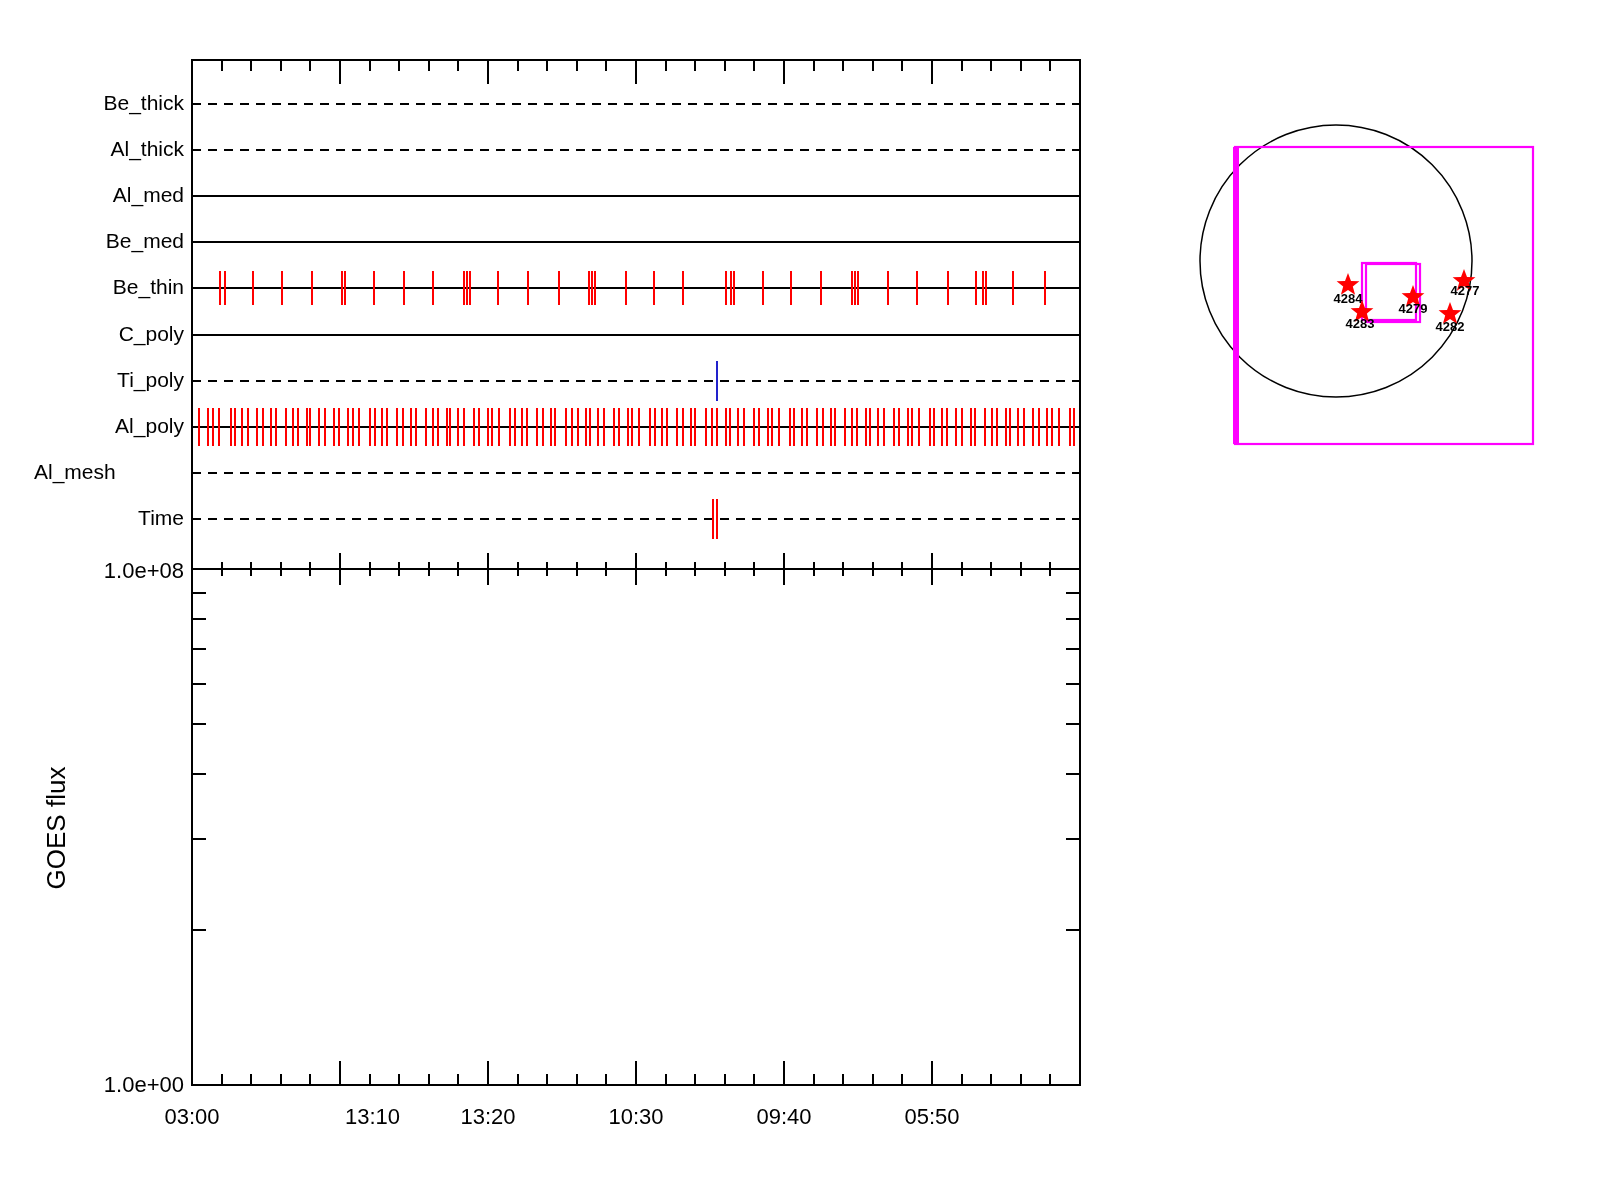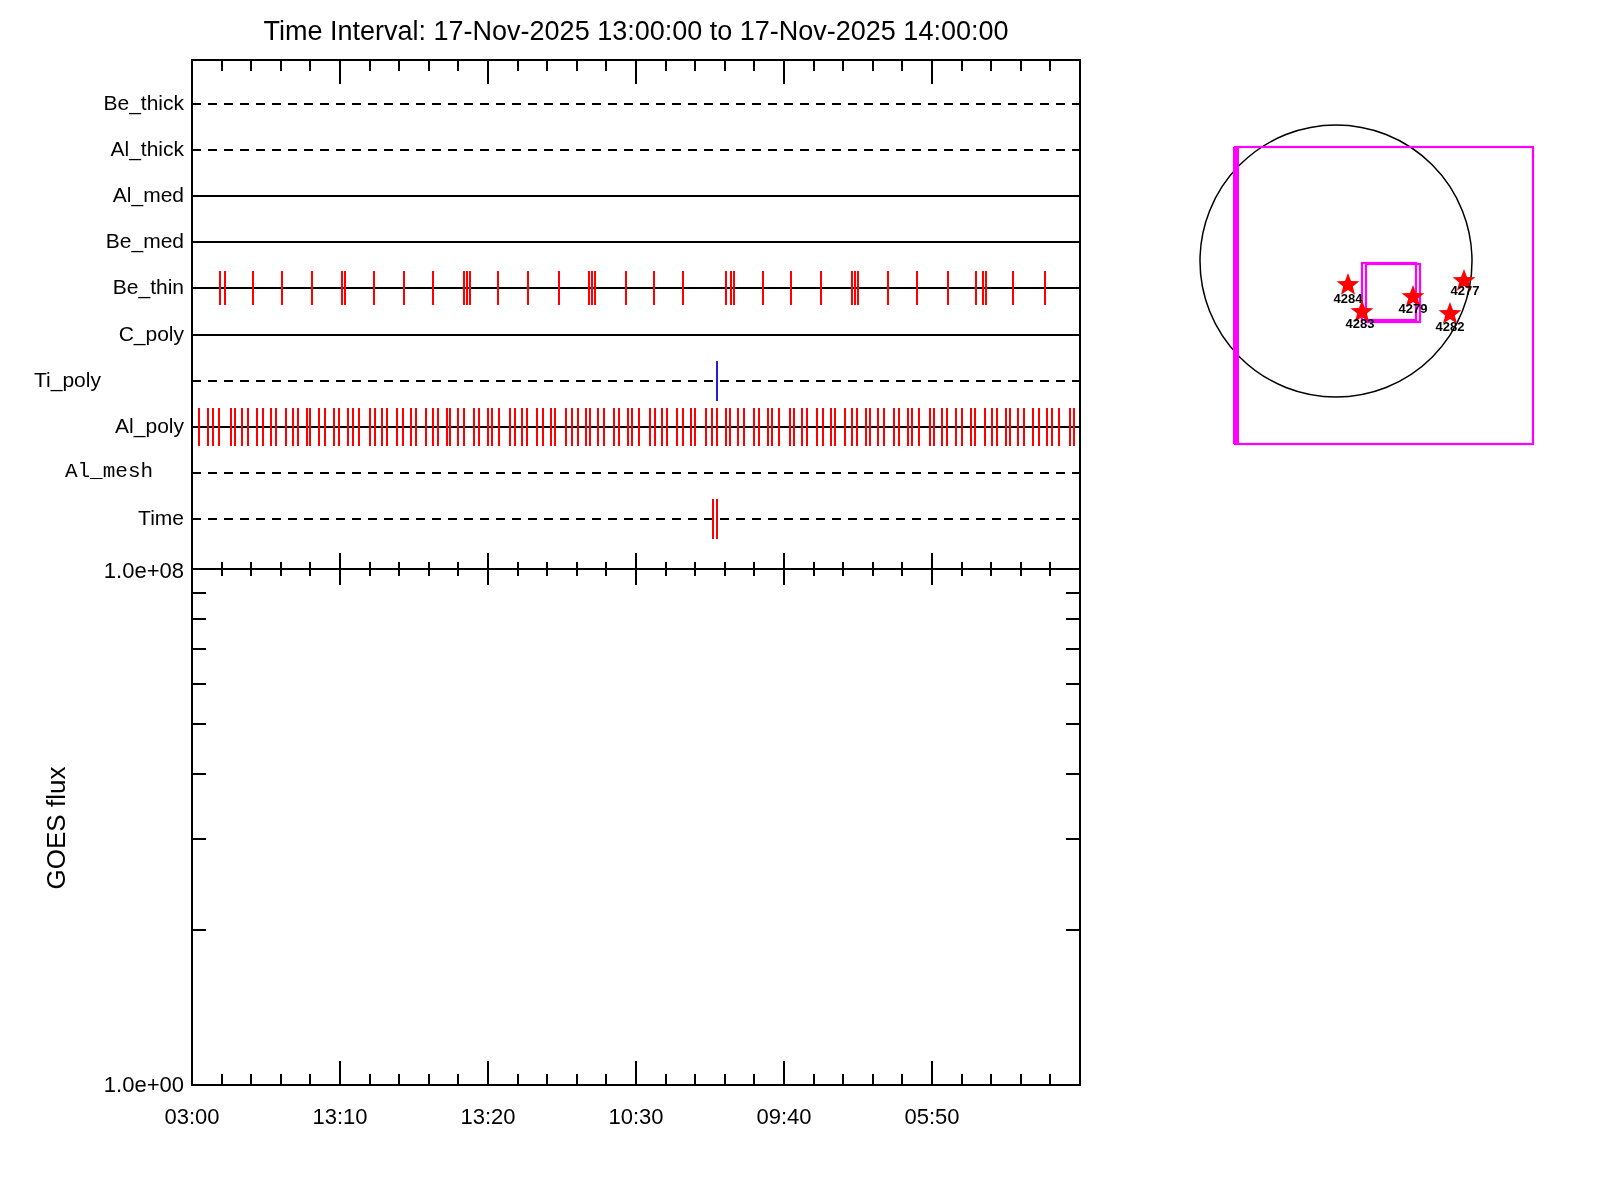--- a/index.html
+++ b/index.html
@@ -12,21 +12,20 @@
   #lower-panel { left:191px; top:568px; width:890px; height:518px; border:2px solid #000; }
   #ylabel-goes { left:56px; top:828px; transform:translate(-50%,-50%) rotate(-90deg); font-size:26px; white-space:nowrap; }
   #ytick-top   { left:78px; top:558px; width:106px; text-align:right; font-size:22px; }
   #ytick-bottom{ left:78px; top:1072px; width:106px; text-align:right; font-size:22px; }
   #sunmap { left:1180px; top:100px; }
 </style>
 </head>
 <body>
 
 <div id="canvas">
-  <div id="title" class="abs">Time Interval: 17-Nov-2025 13:00:00 to 17-Nov-2025 14:00:00</div>
   <div id="upper-panel" class="abs"></div>
   <div id="lower-panel" class="abs"></div>
   <div id="ylabel-goes" class="abs">GOES flux</div>
   <div id="ytick-top" class="abs">1.0e+08</div>
   <div id="ytick-bottom" class="abs">1.0e+00</div>
   <div id="dynamic">
       <div style="position: absolute; left: 34px; width: 150px; top: 91px; text-align: right; font-size: 21px; white-space: nowrap;">Be_thick</div>
       <div style="position: absolute; left: 192px; width: 888px; top: 103px; height: 2px; background: repeating-linear-gradient(90deg, rgb(0, 0, 0) 0px, rgb(0, 0, 0) 9px, rgba(0, 0, 0, 0) 9px, rgba(0, 0, 0, 0) 16px);"></div>
       <div style="position: absolute; left: 34px; width: 150px; top: 137.1px; text-align: right; font-size: 21px; white-space: nowrap;">Al_thick</div>
       <div style="position: absolute; left: 192px; width: 888px; top: 149.1px; height: 2px; background: repeating-linear-gradient(90deg, rgb(0, 0, 0) 0px, rgb(0, 0, 0) 9px, rgba(0, 0, 0, 0) 9px, rgba(0, 0, 0, 0) 16px);"></div>
@@ -70,21 +69,21 @@
       <div style="position: absolute; left: 886.6px; top: 271.4px; width: 2px; height: 34px; background: rgb(255, 0, 0);"></div>
       <div style="position: absolute; left: 916.2px; top: 271.4px; width: 2px; height: 34px; background: rgb(255, 0, 0);"></div>
       <div style="position: absolute; left: 947.3px; top: 271.4px; width: 2px; height: 34px; background: rgb(255, 0, 0);"></div>
       <div style="position: absolute; left: 975.4px; top: 271.4px; width: 2px; height: 34px; background: rgb(255, 0, 0);"></div>
       <div style="position: absolute; left: 982.1px; top: 271.4px; width: 2px; height: 34px; background: rgb(255, 0, 0);"></div>
       <div style="position: absolute; left: 985px; top: 271.4px; width: 2px; height: 34px; background: rgb(255, 0, 0);"></div>
       <div style="position: absolute; left: 1012.4px; top: 271.4px; width: 2px; height: 34px; background: rgb(255, 0, 0);"></div>
       <div style="position: absolute; left: 1043.5px; top: 271.4px; width: 2px; height: 34px; background: rgb(255, 0, 0);"></div>
       <div style="position: absolute; left: 34px; width: 150px; top: 321.5px; text-align: right; font-size: 21px; white-space: nowrap;">C_poly</div>
       <div style="position: absolute; left: 192px; width: 888px; top: 333.5px; height: 2px; background: rgb(0, 0, 0);"></div>
-      <div style="position: absolute; left: 34px; width: 150px; top: 367.6px; text-align: left; font-size: 21px; white-space: nowrap;">Ti_poly</div>
+      <div style="position: absolute; left: 34px; width: 150px; top: 367.6px; text-align: right; font-size: 21px; white-space: nowrap;">Ti_poly</div>
       <div style="position: absolute; left: 192px; width: 888px; top: 379.6px; height: 2px; background: repeating-linear-gradient(90deg, rgb(0, 0, 0) 0px, rgb(0, 0, 0) 9px, rgba(0, 0, 0, 0) 9px, rgba(0, 0, 0, 0) 16px);"></div>
       <div style="position: absolute; left: 716.4px; top: 360.6px; width: 2px; height: 40px; background: rgb(34, 34, 204);"></div>
       <div style="position: absolute; left: 34px; width: 150px; top: 413.7px; text-align: right; font-size: 21px; white-space: nowrap;">Al_poly</div>
       <div style="position: absolute; left: 192px; width: 888px; top: 425.7px; height: 2px; background: rgb(0, 0, 0);"></div>
       <div style="position: absolute; left: 198.4px; top: 407.7px; width: 2px; height: 38px; background: rgb(255, 0, 0);"></div>
       <div style="position: absolute; left: 207.3px; top: 407.7px; width: 2px; height: 38px; background: rgb(255, 0, 0);"></div>
       <div style="position: absolute; left: 211.7px; top: 407.7px; width: 2px; height: 38px; background: rgb(255, 0, 0);"></div>
       <div style="position: absolute; left: 218.4px; top: 407.7px; width: 2px; height: 38px; background: rgb(255, 0, 0);"></div>
       <div style="position: absolute; left: 229.5px; top: 407.7px; width: 2px; height: 38px; background: rgb(255, 0, 0);"></div>
       <div style="position: absolute; left: 233.9px; top: 407.7px; width: 2px; height: 38px; background: rgb(255, 0, 0);"></div>
@@ -201,21 +200,21 @@
       <div style="position: absolute; left: 1008.7px; top: 407.7px; width: 2px; height: 38px; background: rgb(255, 0, 0);"></div>
       <div style="position: absolute; left: 1016.8px; top: 407.7px; width: 2px; height: 38px; background: rgb(255, 0, 0);"></div>
       <div style="position: absolute; left: 1022.8px; top: 407.7px; width: 2px; height: 38px; background: rgb(255, 0, 0);"></div>
       <div style="position: absolute; left: 1032.4px; top: 407.7px; width: 2px; height: 38px; background: rgb(255, 0, 0);"></div>
       <div style="position: absolute; left: 1037.6px; top: 407.7px; width: 2px; height: 38px; background: rgb(255, 0, 0);"></div>
       <div style="position: absolute; left: 1046.4px; top: 407.7px; width: 2px; height: 38px; background: rgb(255, 0, 0);"></div>
       <div style="position: absolute; left: 1050.9px; top: 407.7px; width: 2px; height: 38px; background: rgb(255, 0, 0);"></div>
       <div style="position: absolute; left: 1057.5px; top: 407.7px; width: 2px; height: 38px; background: rgb(255, 0, 0);"></div>
       <div style="position: absolute; left: 1068.6px; top: 407.7px; width: 2px; height: 38px; background: rgb(255, 0, 0);"></div>
       <div style="position: absolute; left: 1073.1px; top: 407.7px; width: 2px; height: 38px; background: rgb(255, 0, 0);"></div>
-      <div style="position: absolute; left: 34px; width: 150px; top: 459.8px; text-align: center; font-size: 21px; white-space: nowrap; font-family: Liberation Mono, monospace;">Al_mesh</div>
+      <div style="position: absolute; left: 34px; width: 150px; top: 459.8px; text-align: left; font-size: 21px; white-space: nowrap;">Al_mesh</div>
       <div style="position: absolute; left: 192px; width: 888px; top: 471.8px; height: 2px; background: repeating-linear-gradient(90deg, rgb(0, 0, 0) 0px, rgb(0, 0, 0) 9px, rgba(0, 0, 0, 0) 9px, rgba(0, 0, 0, 0) 16px);"></div>
       <div style="position: absolute; left: 34px; width: 150px; top: 505.9px; text-align: right; font-size: 21px; white-space: nowrap;">Time</div>
       <div style="position: absolute; left: 192px; width: 888px; top: 517.9px; height: 2px; background: repeating-linear-gradient(90deg, rgb(0, 0, 0) 0px, rgb(0, 0, 0) 9px, rgba(0, 0, 0, 0) 9px, rgba(0, 0, 0, 0) 16px);"></div>
       <div style="position: absolute; left: 712px; top: 498.9px; width: 2px; height: 40px; background: rgb(255, 0, 0);"></div>
       <div style="position: absolute; left: 716.4px; top: 498.9px; width: 2px; height: 40px; background: rgb(255, 0, 0);"></div>
       <div style="position: absolute; left: 220.6px; top: 60px; width: 2px; height: 11px; background: rgb(0, 0, 0);"></div>
       <div style="position: absolute; left: 220.6px; top: 562px; width: 2px; height: 14px; background: rgb(0, 0, 0);"></div>
       <div style="position: absolute; left: 220.6px; top: 1074px; width: 2px; height: 11px; background: rgb(0, 0, 0);"></div>
       <div style="position: absolute; left: 250.2px; top: 60px; width: 2px; height: 11px; background: rgb(0, 0, 0);"></div>
       <div style="position: absolute; left: 250.2px; top: 562px; width: 2px; height: 14px; background: rgb(0, 0, 0);"></div>
@@ -295,21 +294,21 @@
       <div style="position: absolute; left: 990.2px; top: 60px; width: 2px; height: 11px; background: rgb(0, 0, 0);"></div>
       <div style="position: absolute; left: 990.2px; top: 562px; width: 2px; height: 14px; background: rgb(0, 0, 0);"></div>
       <div style="position: absolute; left: 990.2px; top: 1074px; width: 2px; height: 11px; background: rgb(0, 0, 0);"></div>
       <div style="position: absolute; left: 1019.8px; top: 60px; width: 2px; height: 11px; background: rgb(0, 0, 0);"></div>
       <div style="position: absolute; left: 1019.8px; top: 562px; width: 2px; height: 14px; background: rgb(0, 0, 0);"></div>
       <div style="position: absolute; left: 1019.8px; top: 1074px; width: 2px; height: 11px; background: rgb(0, 0, 0);"></div>
       <div style="position: absolute; left: 1049.4px; top: 60px; width: 2px; height: 11px; background: rgb(0, 0, 0);"></div>
       <div style="position: absolute; left: 1049.4px; top: 562px; width: 2px; height: 14px; background: rgb(0, 0, 0);"></div>
       <div style="position: absolute; left: 1049.4px; top: 1074px; width: 2px; height: 11px; background: rgb(0, 0, 0);"></div>
       <div style="position: absolute; left: 132px; top: 1104px; width: 120px; text-align: center; font-size: 22px;">03:00</div>
-      <div style="position: absolute; left: 280px; top: 1104px; width: 120px; text-align: center; font-size: 22px;">13:10</div>
+      <div style="position: absolute; left: 280px; top: 1104px; width: 120px; text-align: right; font-size: 22px;">13:10</div>
       <div style="position: absolute; left: 428px; top: 1104px; width: 120px; text-align: center; font-size: 22px;">13:20</div>
       <div style="position: absolute; left: 576px; top: 1104px; width: 120px; text-align: center; font-size: 22px;">10:30</div>
       <div style="position: absolute; left: 724px; top: 1104px; width: 120px; text-align: center; font-size: 22px;">09:40</div>
       <div style="position: absolute; left: 872px; top: 1104px; width: 120px; text-align: center; font-size: 22px;">05:50</div>
       <div style="position: absolute; left: 192px; top: 928.7px; width: 14px; height: 2px; background: rgb(0, 0, 0);"></div>
       <div style="position: absolute; left: 1066px; top: 928.7px; width: 14px; height: 2px; background: rgb(0, 0, 0);"></div>
       <div style="position: absolute; left: 192px; top: 837.8px; width: 14px; height: 2px; background: rgb(0, 0, 0);"></div>
       <div style="position: absolute; left: 1066px; top: 837.8px; width: 14px; height: 2px; background: rgb(0, 0, 0);"></div>
       <div style="position: absolute; left: 192px; top: 773.3px; width: 14px; height: 2px; background: rgb(0, 0, 0);"></div>
       <div style="position: absolute; left: 1066px; top: 773.3px; width: 14px; height: 2px; background: rgb(0, 0, 0);"></div>

